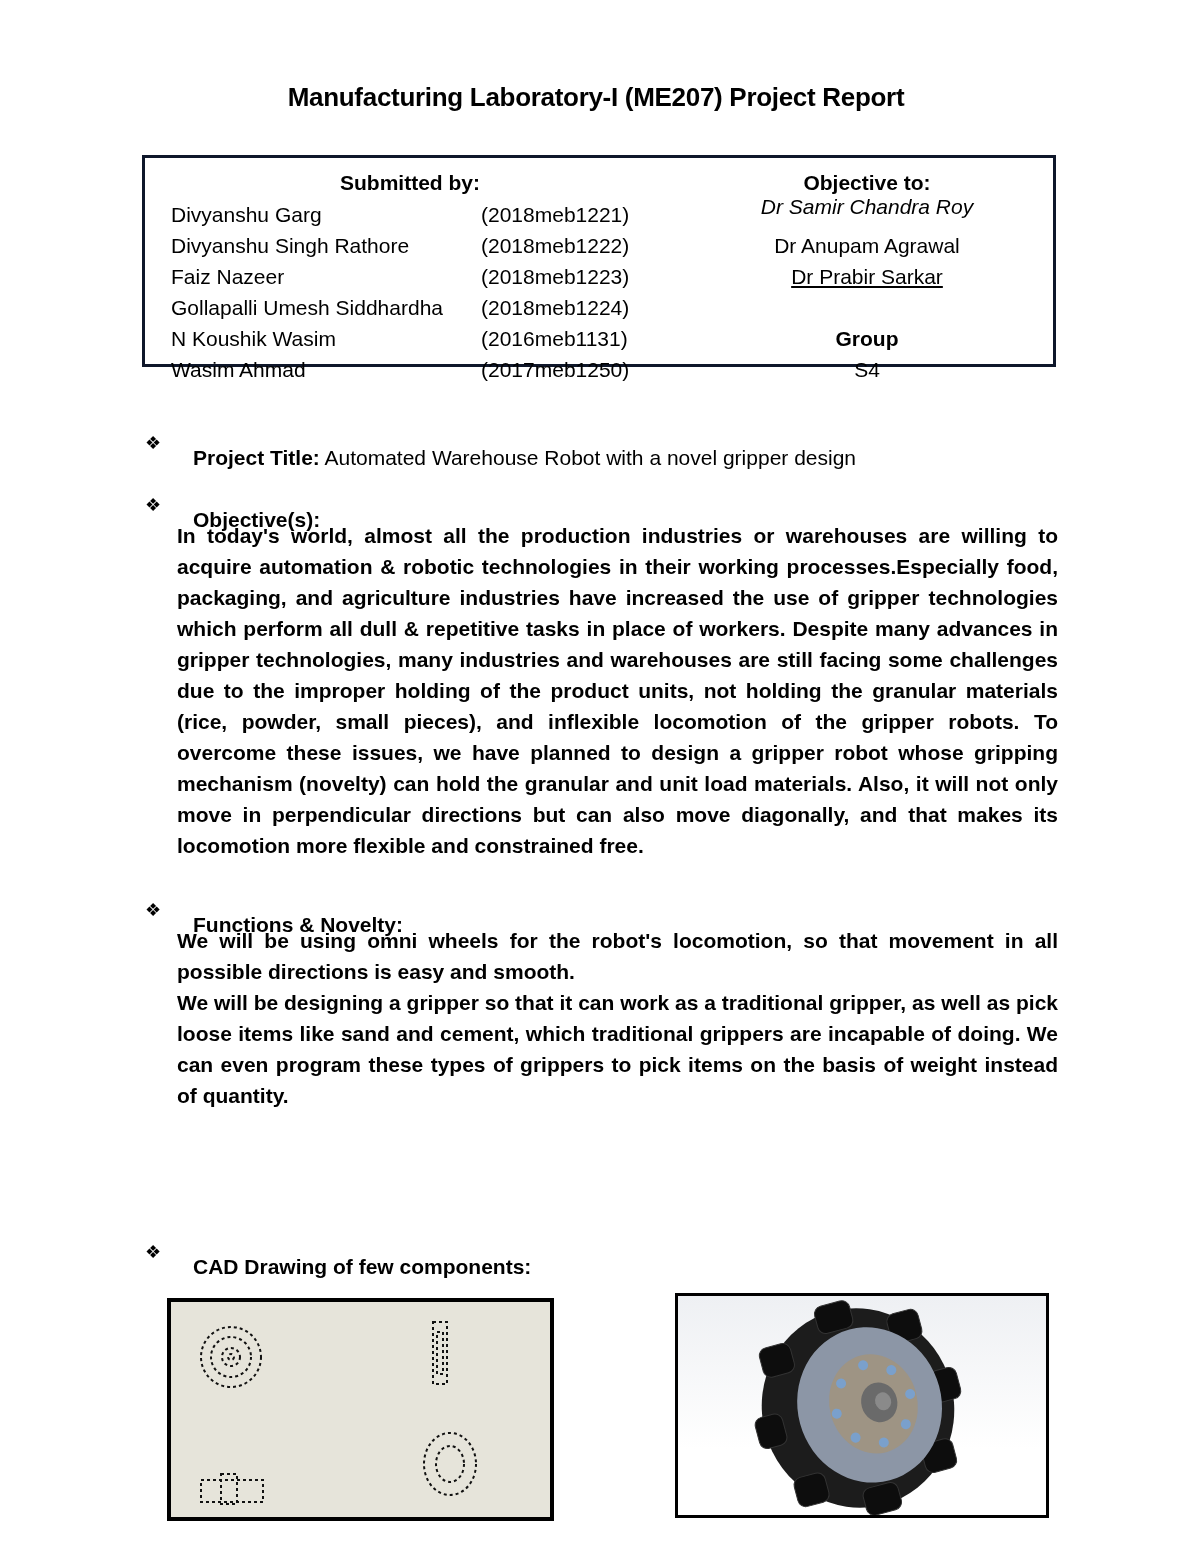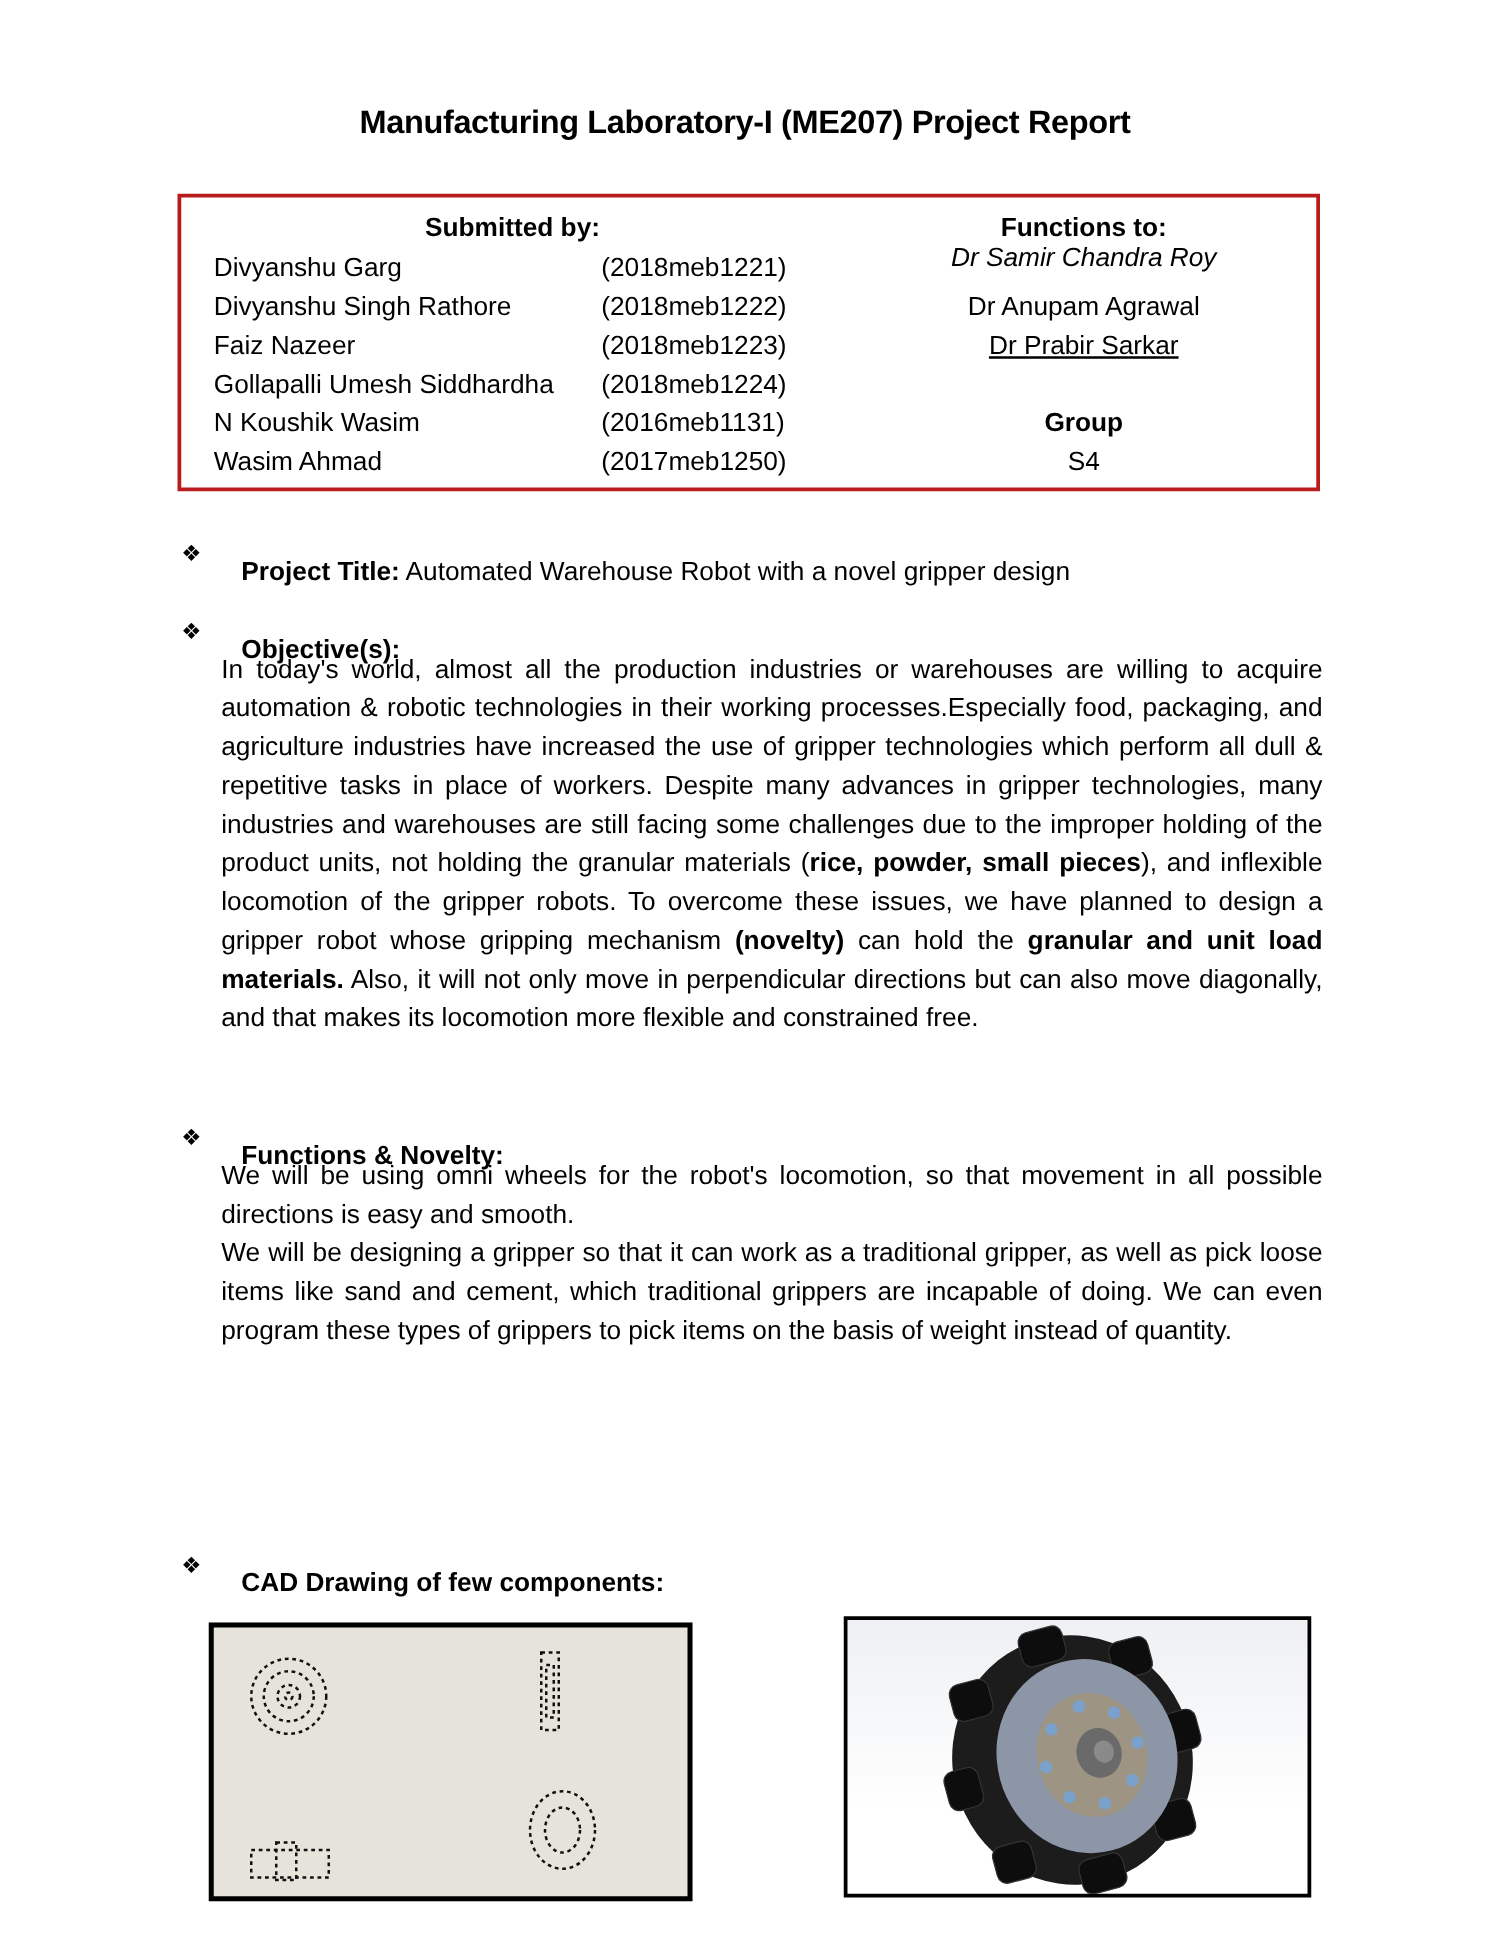--- a/index.html
+++ b/index.html
@@ -1,47 +1,47 @@
 <!DOCTYPE html>
 <html><head>
 <meta charset="utf-8">
 <style>
   html, body { margin: 0; padding: 0; background: #ffffff; }
   body { width: 1200px; height: 1553px; position: relative; overflow: hidden;
          font-family: "Liberation Sans", sans-serif; color: #000; }
   .title { position: absolute; top: 82px; left: 0; width: 1192px; text-align: center;
            font-size: 26px; font-weight: bold; letter-spacing: -0.3px; }
-  .box { position: absolute; left: 142px; top: 155px; width: 914px; height: 238px;
-         border: 3px solid #b91c1c; box-sizing: border-box; }
+  .box { position: absolute; left: 142px; top: 155px; width: 914px; height: 212px;
+         border: 3px solid #0f172a; box-sizing: border-box; }
   .col-h { position: absolute; font-weight: bold; font-size: 21px; text-align: center; }
   .row { position: absolute; font-size: 21px; left: 26px; }
   .row .nm { position: absolute; left: 0; white-space: nowrap; }
   .row .id { position: absolute; left: 310px; white-space: nowrap; }
   .rcol { position: absolute; width: 300px; left: 572px; text-align: center; font-size: 21px; }
   .section { position: absolute; left: 145px; width: 915px; font-size: 21px; }
   .bullet { position: absolute; left: 0; font-size: 18px; }
   .sec-head { position: absolute; left: 48px; font-weight: bold; white-space: nowrap; margin-top: 16px; }
   .sec-head .plain { font-weight: normal; }
   .para { position: absolute; left: 32px; width: 881px; text-align: justify;
           line-height: 31px; }
-  .para p { margin: 0; text-align: justify; }
+  .para p { margin: 0; text-align: justify; font-weight: bold; }
   .img1 { position: absolute; left: 167px; top: 1298px; width: 387px; height: 223px;
           border: 4px solid #000; box-sizing: border-box; background: #e6e4da; }
   .img2 { position: absolute; left: 675px; top: 1293px; width: 374px; height: 225px;
           border: 3px solid #000; box-sizing: border-box;
           background: linear-gradient(#eef0f3, #ffffff 70%); }
 </style>
 </head>
 <body>
 
 <div class="title">Manufacturing Laboratory-I (ME207) Project Report</div>
 
 <div class="box">
   <div class="col-h" style="left:130px; top:13px; width:270px;">Submitted by:</div>
-  <div class="col-h" style="left:572px; top:13px; width:300px;">Functions to:</div>
+  <div class="col-h" style="left:572px; top:13px; width:300px;">Objective to:</div>
 
   <div class="row" style="top:45px;">
     <span class="nm">Divyanshu Garg</span>
     <span class="id">(2018meb1221)</span>
   </div>
   <div class="row" style="top:76px;">
     <span class="nm">Divyanshu Singh Rathore</span>
     <span class="id">(2018meb1222)</span>
   </div>
   <div class="row" style="top:107px;">

